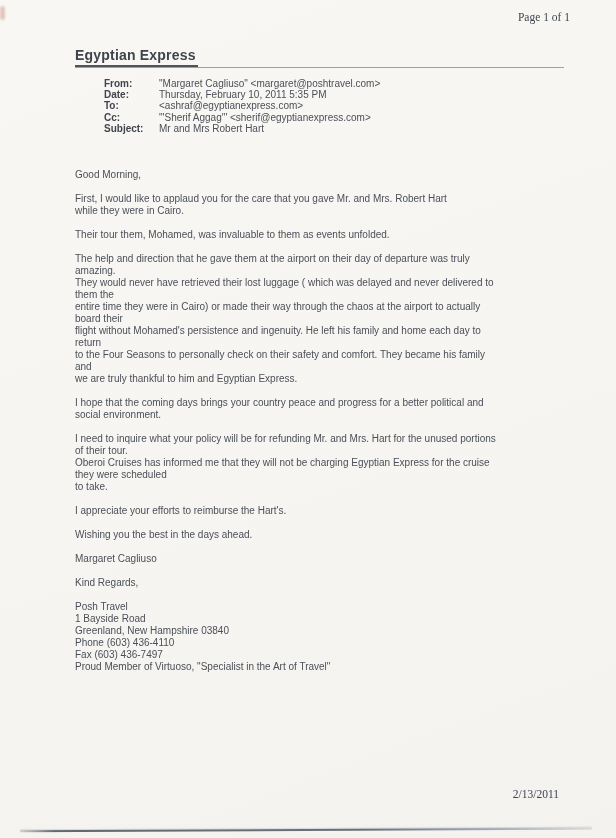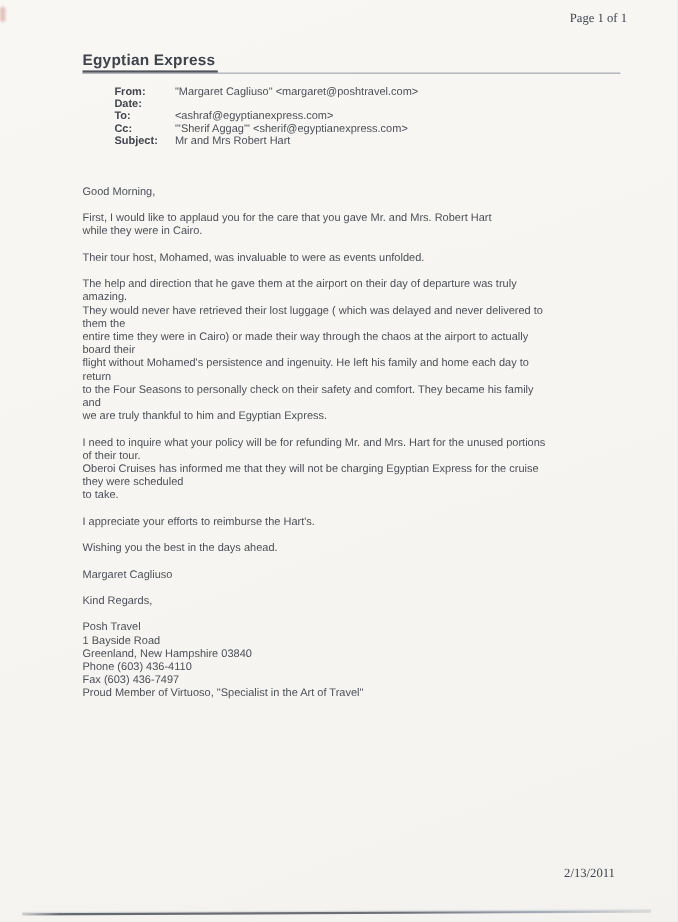--- a/index.html
+++ b/index.html
@@ -97,51 +97,54 @@
     <span class="letterhead-title">Egyptian Express</span>
   </div>
 
   <div class="email-header">
     <div class="hdr-row">
       <span class="hdr-label">From:</span>
       <span class="hdr-value">"Margaret Cagliuso" &lt;margaret@poshtravel.com&gt;</span>
     </div>
     <div class="hdr-row">
       <span class="hdr-label">Date:</span>
+      <span class="hdr-value">Thursday, February 10, 2011 5:35 PM</span>
     </div>
     <div class="hdr-row">
       <span class="hdr-label">To:</span>
       <span class="hdr-value">&lt;ashraf@egyptianexpress.com&gt;</span>
     </div>
     <div class="hdr-row">
       <span class="hdr-label">Cc:</span>
       <span class="hdr-value">"'Sherif Aggag'" &lt;sherif@egyptianexpress.com&gt;</span>
     </div>
     <div class="hdr-row">
       <span class="hdr-label">Subject:</span>
       <span class="hdr-value">Mr and Mrs Robert Hart</span>
     </div>
   </div>
 
   <div class="email-body">
     <p class="para">Good Morning,</p>
     <p class="para">First, I would like to applaud you for the care that you gave Mr. and Mrs. Robert Hart
 while they were in Cairo.</p>
-    <p class="para">Their tour host, Mohamed, was invaluable to were as events unfolded.</p>
+    <p class="para">Their tour them, Mohamed, was invaluable to them as events unfolded.</p>
     <p class="para">The help and direction that he gave them at the airport on their day of departure was truly
 amazing.
 They would never have retrieved their lost luggage ( which was delayed and never delivered to
 them the
 entire time they were in Cairo) or made their way through the chaos at the airport to actually
 board their
 flight without Mohamed's persistence and ingenuity. He left his family and home each day to
 return
 to the Four Seasons to personally check on their safety and comfort.  They became his family
 and
 we are truly thankful to him and Egyptian Express.</p>
+    <p class="para">I hope that the coming days brings your country peace and progress for a better political and
+social environment.</p>
     <p class="para">I need to inquire what your policy will be for refunding Mr. and Mrs. Hart for the unused portions
 of their tour.
 Oberoi Cruises has informed me that they will not be charging Egyptian Express for the cruise
 they were scheduled
 to take.</p>
     <p class="para">I appreciate your efforts to reimburse the Hart's.</p>
     <p class="para">Wishing you the best in the days ahead.</p>
     <p class="para">Margaret Cagliuso</p>
     <p class="para">Kind Regards,</p>
     <p class="para">Posh Travel

